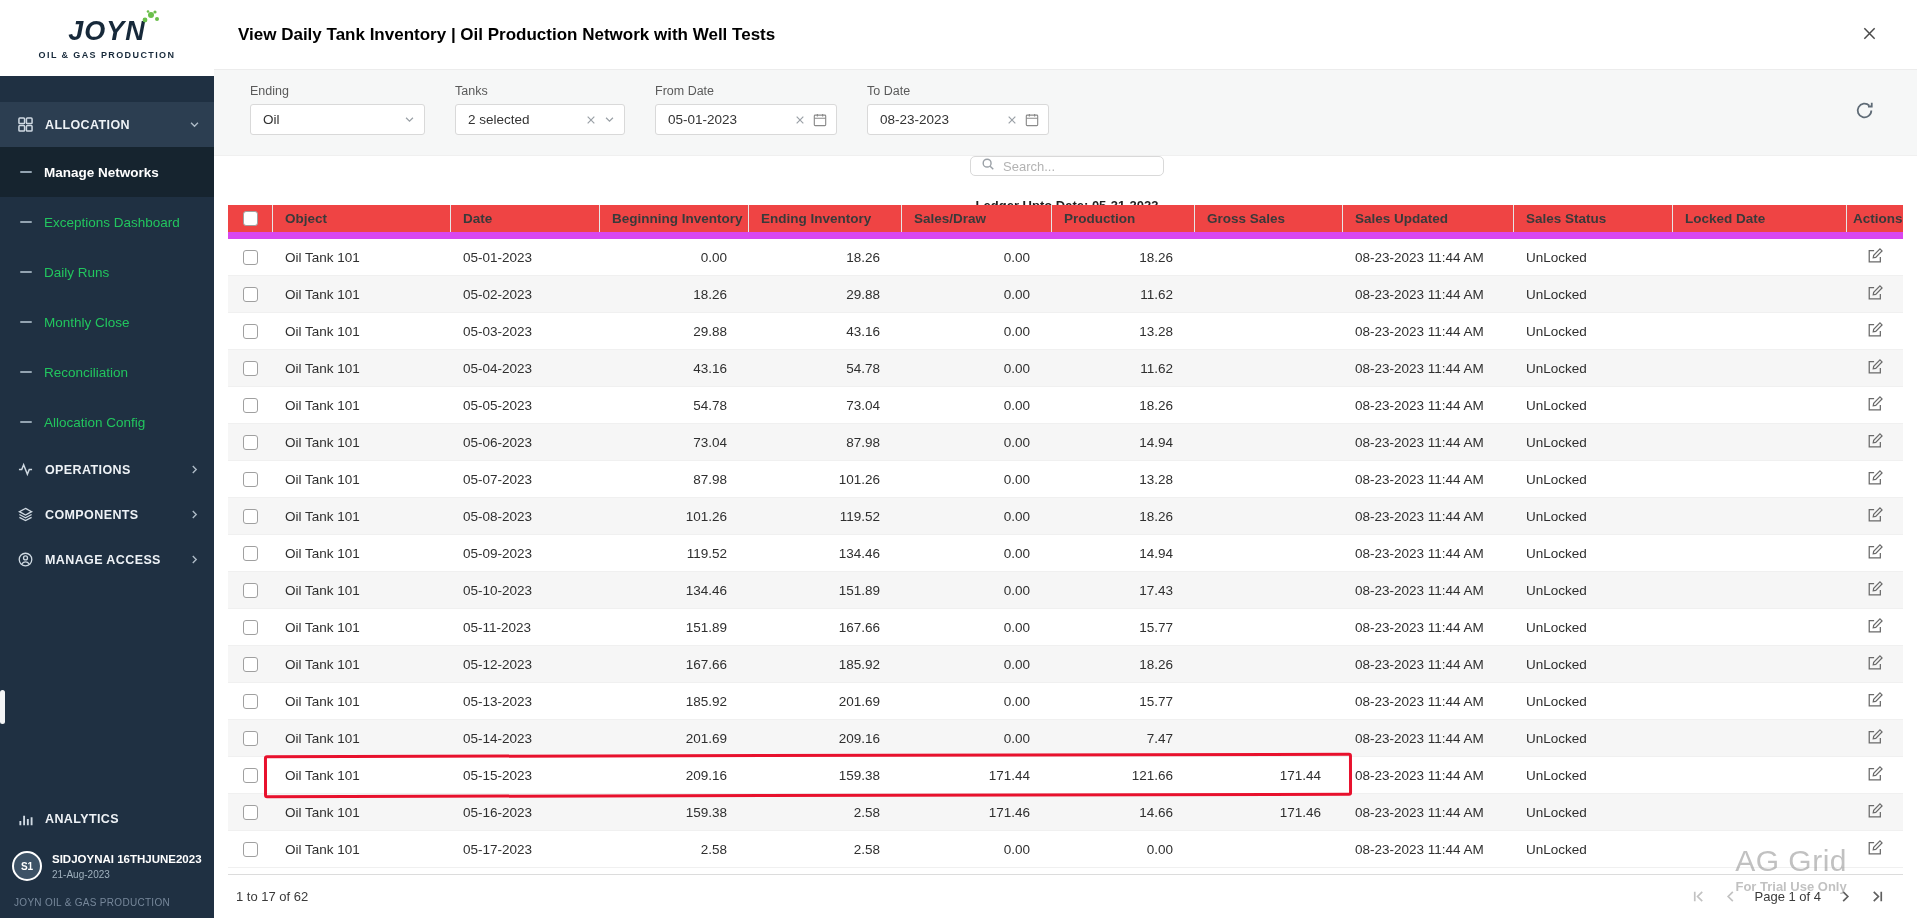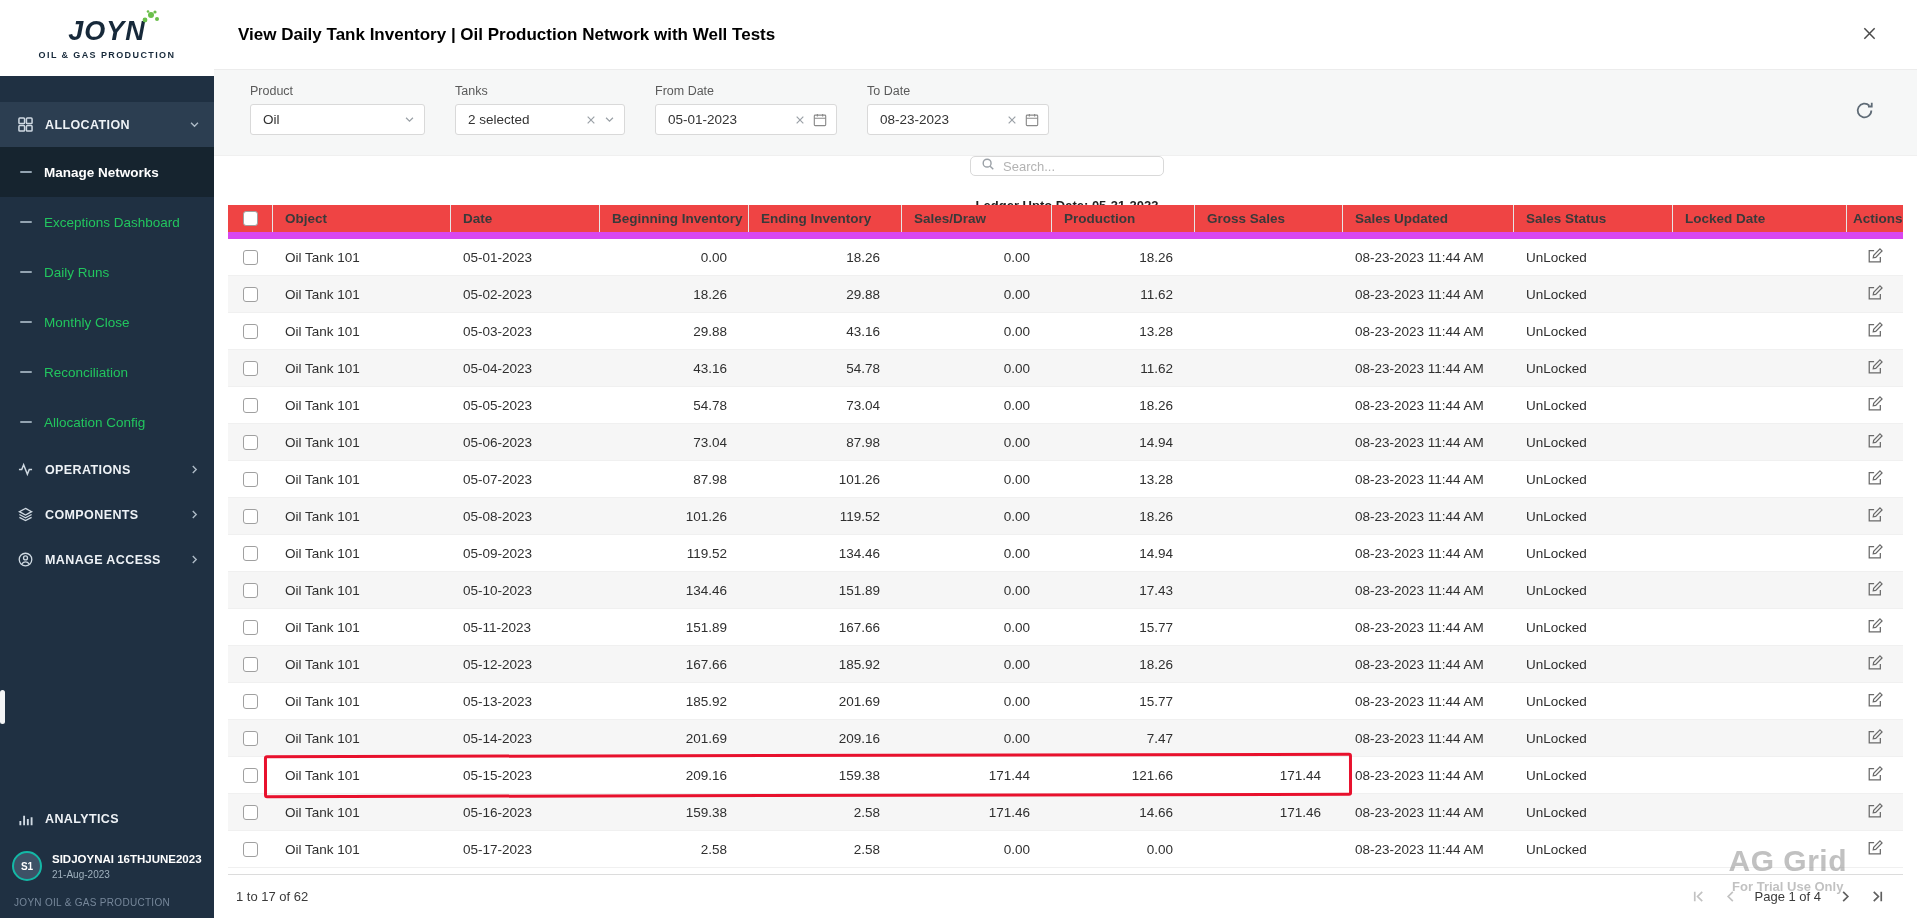--- a/index.html
+++ b/index.html
@@ -19,21 +19,21 @@
   .nav-section .nav-ic { color:#cfd9e2; display:flex; }
   .nav-chev { margin-left:auto; color:#aebbc7; display:flex; }
   .nav-sub { height:50px; display:flex; align-items:center; padding:0 14px 0 20px; gap:12px; color:#22c55e; font-size:13.5px; cursor:pointer; }
   .nav-sub.active { background:#16242f; color:#fff; font-weight:600; }
   .nav-dash { width:12px; height:2px; background:#93a3b1; border-radius:1px; flex:none; }
   .nav-label { white-space:nowrap; }
   .sidebar-spacer { flex:1; }
   .analytics-item { height:48px; display:flex; align-items:center; padding:0 18px; gap:12px; color:#eef2f6; font-size:12.5px; font-weight:700; letter-spacing:.4px; cursor:pointer; }
   .analytics-item .nav-ic { color:#cfd9e2; display:flex; }
   .user-block { display:flex; align-items:center; gap:10px; padding:8px 12px 10px 12px; }
-  .avatar { width:30px; height:30px; min-width:30px; border-radius:50%; background:#3d5266; border:2px solid #14b8a6; color:#fff; font-size:10px; font-weight:700; display:flex; align-items:center; justify-content:center; }
+  .avatar { width:30px; height:30px; min-width:30px; border-radius:50%; background:#3d5266; border:2px solid #ffffff; color:#fff; font-size:10px; font-weight:700; display:flex; align-items:center; justify-content:center; }
   .user-name { font-size:11.5px; font-weight:700; color:#fff; line-height:1.25; }
   .user-date { font-size:10px; color:#9fb0bd; margin-top:2px; }
   .sidebar-footer { font-size:10px; color:#76879a; padding:6px 0 10px 14px; letter-spacing:.3px; }
   .sidebar-scroll-thumb { position:absolute; left:0; top:690px; width:5px; height:34px; background:#ffffff; border-radius:3px; opacity:.95; }
 
   
   .main { flex:1; display:flex; flex-direction:column; height:918px; position:relative; background:#fff; }
   .topbar { height:70px; min-height:70px; display:flex; align-items:center; padding:0 36px 0 24px; border-bottom:1px solid #ececec; }
   .page-title { font-size:17px; font-weight:600; color:#000000; }
   .close-btn { margin-left:auto; background:none; border:none; cursor:pointer; display:flex; padding:4px; }
@@ -72,21 +72,21 @@
   .red-annotation { position:absolute; left:36px; width:1088px; height:43px; border:3px solid #e8112d; border-radius:3px; z-index:4; pointer-events:none; transform:rotate(-0.12deg); }
 
   .grid-footer { margin-top:auto; min-height:44px; border-top:1px solid #dcdcdc; display:flex; align-items:center; padding:0 16px 0 8px; }
   .row-summary { font-size:13px; color:#3a3a3a; font-weight:500; }
   .pager { margin-left:auto; display:flex; align-items:center; gap:13px; }
   .pg-btn { background:none; border:none; display:flex; cursor:pointer; padding:2px; color:#5f5f5f; }
   .pg-btn.disabled { color:#c2c2c2; cursor:default; }
   .page-info { font-size:13px; color:#3a3a3a; font-weight:500; padding:0 2px; }
 
   .watermark { position:absolute; right:56px; bottom:24px; text-align:center; color:#8f8f8f; opacity:.55; pointer-events:none; z-index:6; }
-  .watermark .wm-title { font-size:30px; font-weight:700; letter-spacing:.5px; line-height:1; }
+  .watermark .wm-title { font-size:30px; font-weight:400; letter-spacing:.5px; line-height:1; }
   .watermark .wm-sub { font-size:13px; font-weight:700; margin-top:3px; }
 </style>
 </head>
 <body>
 
 <aside class="sidebar">
   <div class="logo-box">
     <div class="logo-brand-wrap">
       <span class="logo-brand">JOYN</span>
       <span class="logo-dots">
@@ -219,21 +219,21 @@
       <span>
         <svg width="15" height="15" viewBox="0 0 16 16" fill="none" stroke="#4a4a4a" stroke-width="1.6">
             <path d="M2.5 2.5l11 11M13.5 2.5l-11 11"></path>
           </svg>
       </span>
     </button>
   </div>
 
   <div class="filters">
     <div class="fgroup">
-      <span class="flabel">Product</span>
+      <span class="flabel">Ending</span>
       <div class="fcontrol" style="width:175px">
         <span class="fvalue">Oil</span>
         <span class="fic">
             <svg width="11" height="11" viewBox="0 0 16 16" fill="none" stroke="#9aa0a6" stroke-width="1.8">
               <path d="M3 5.5 8 10.5 13 5.5"></path>
             </svg>
           </span>
       </div>
     </div>
     <div class="fgroup">

